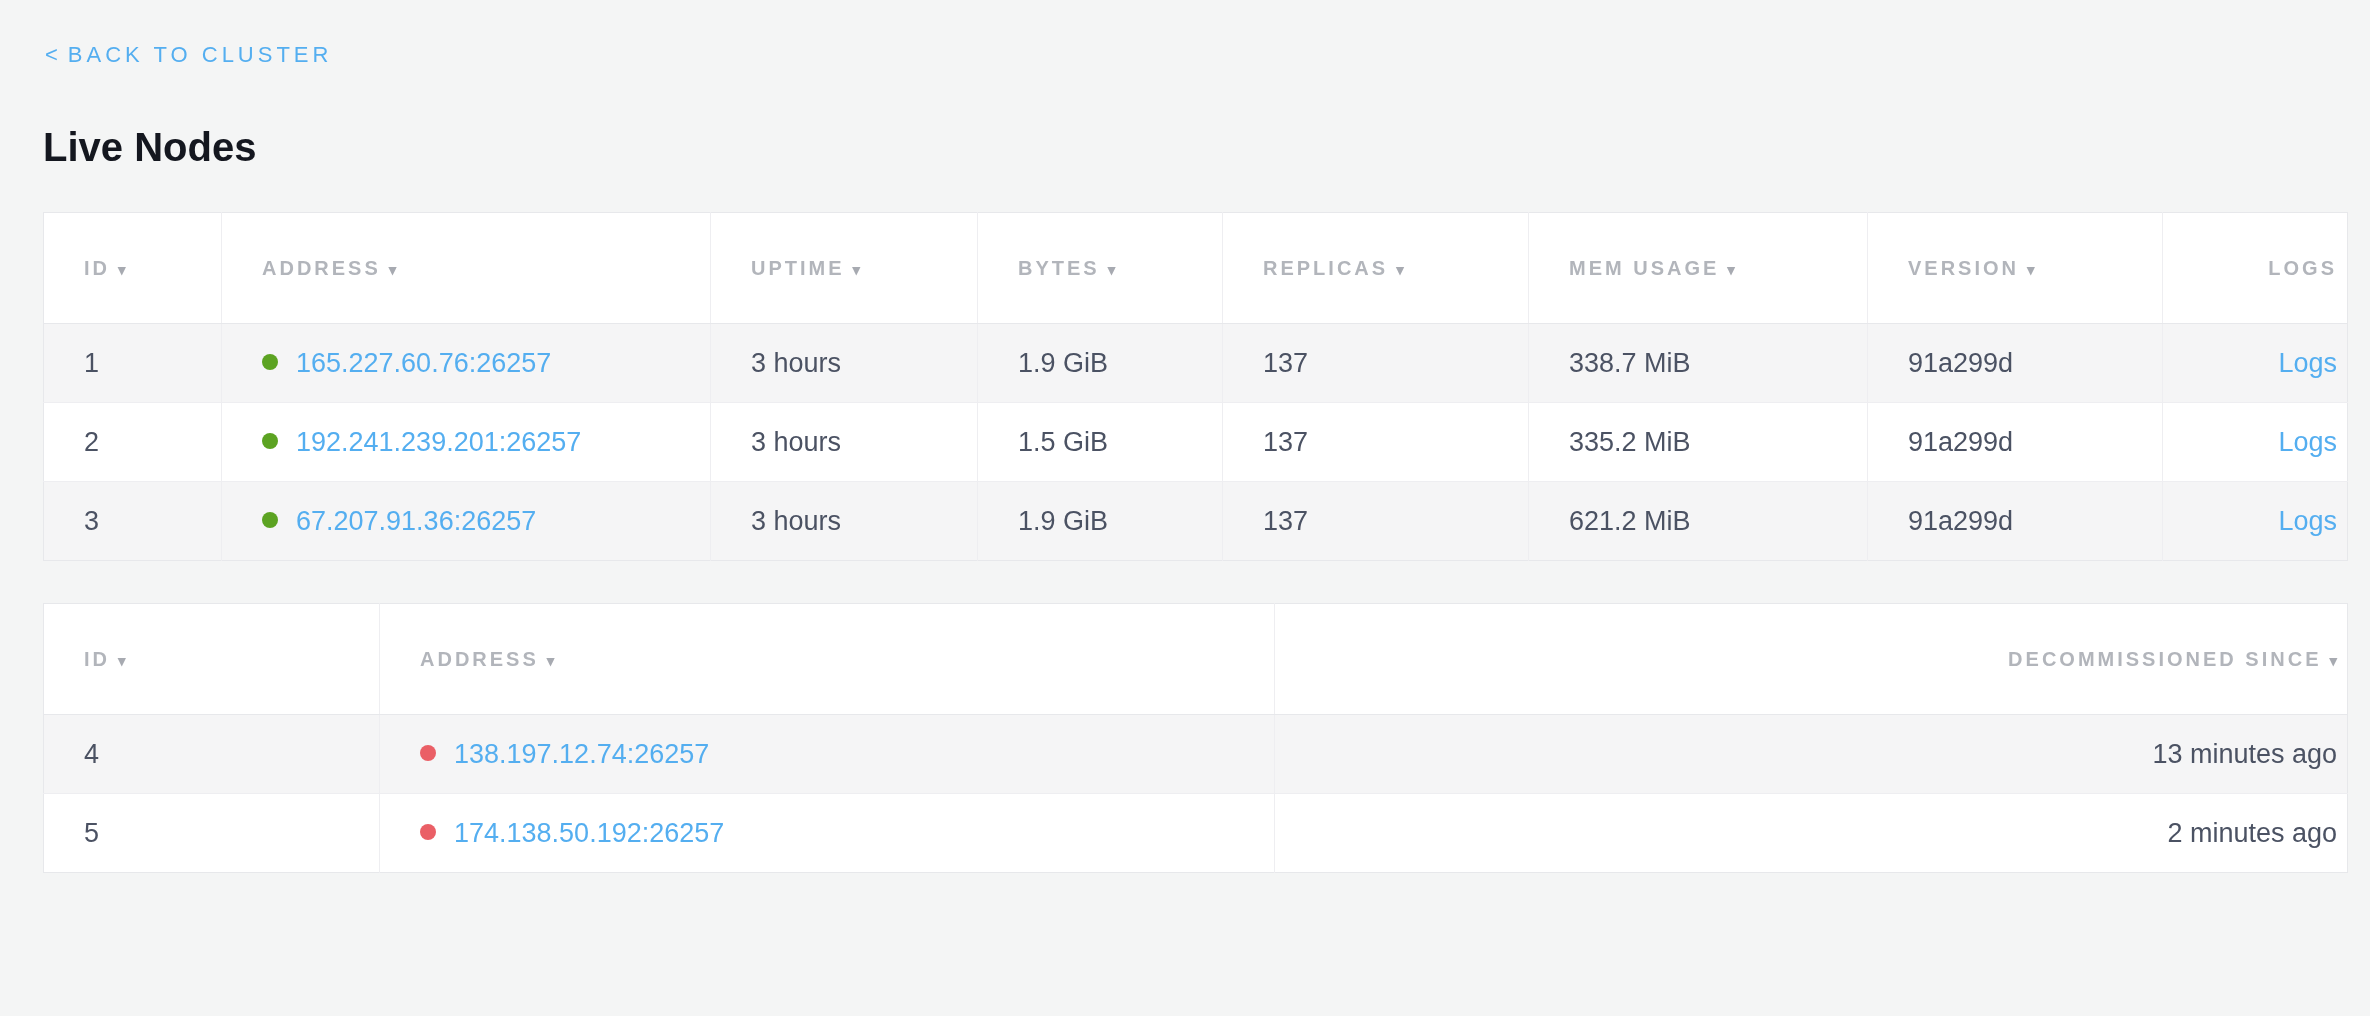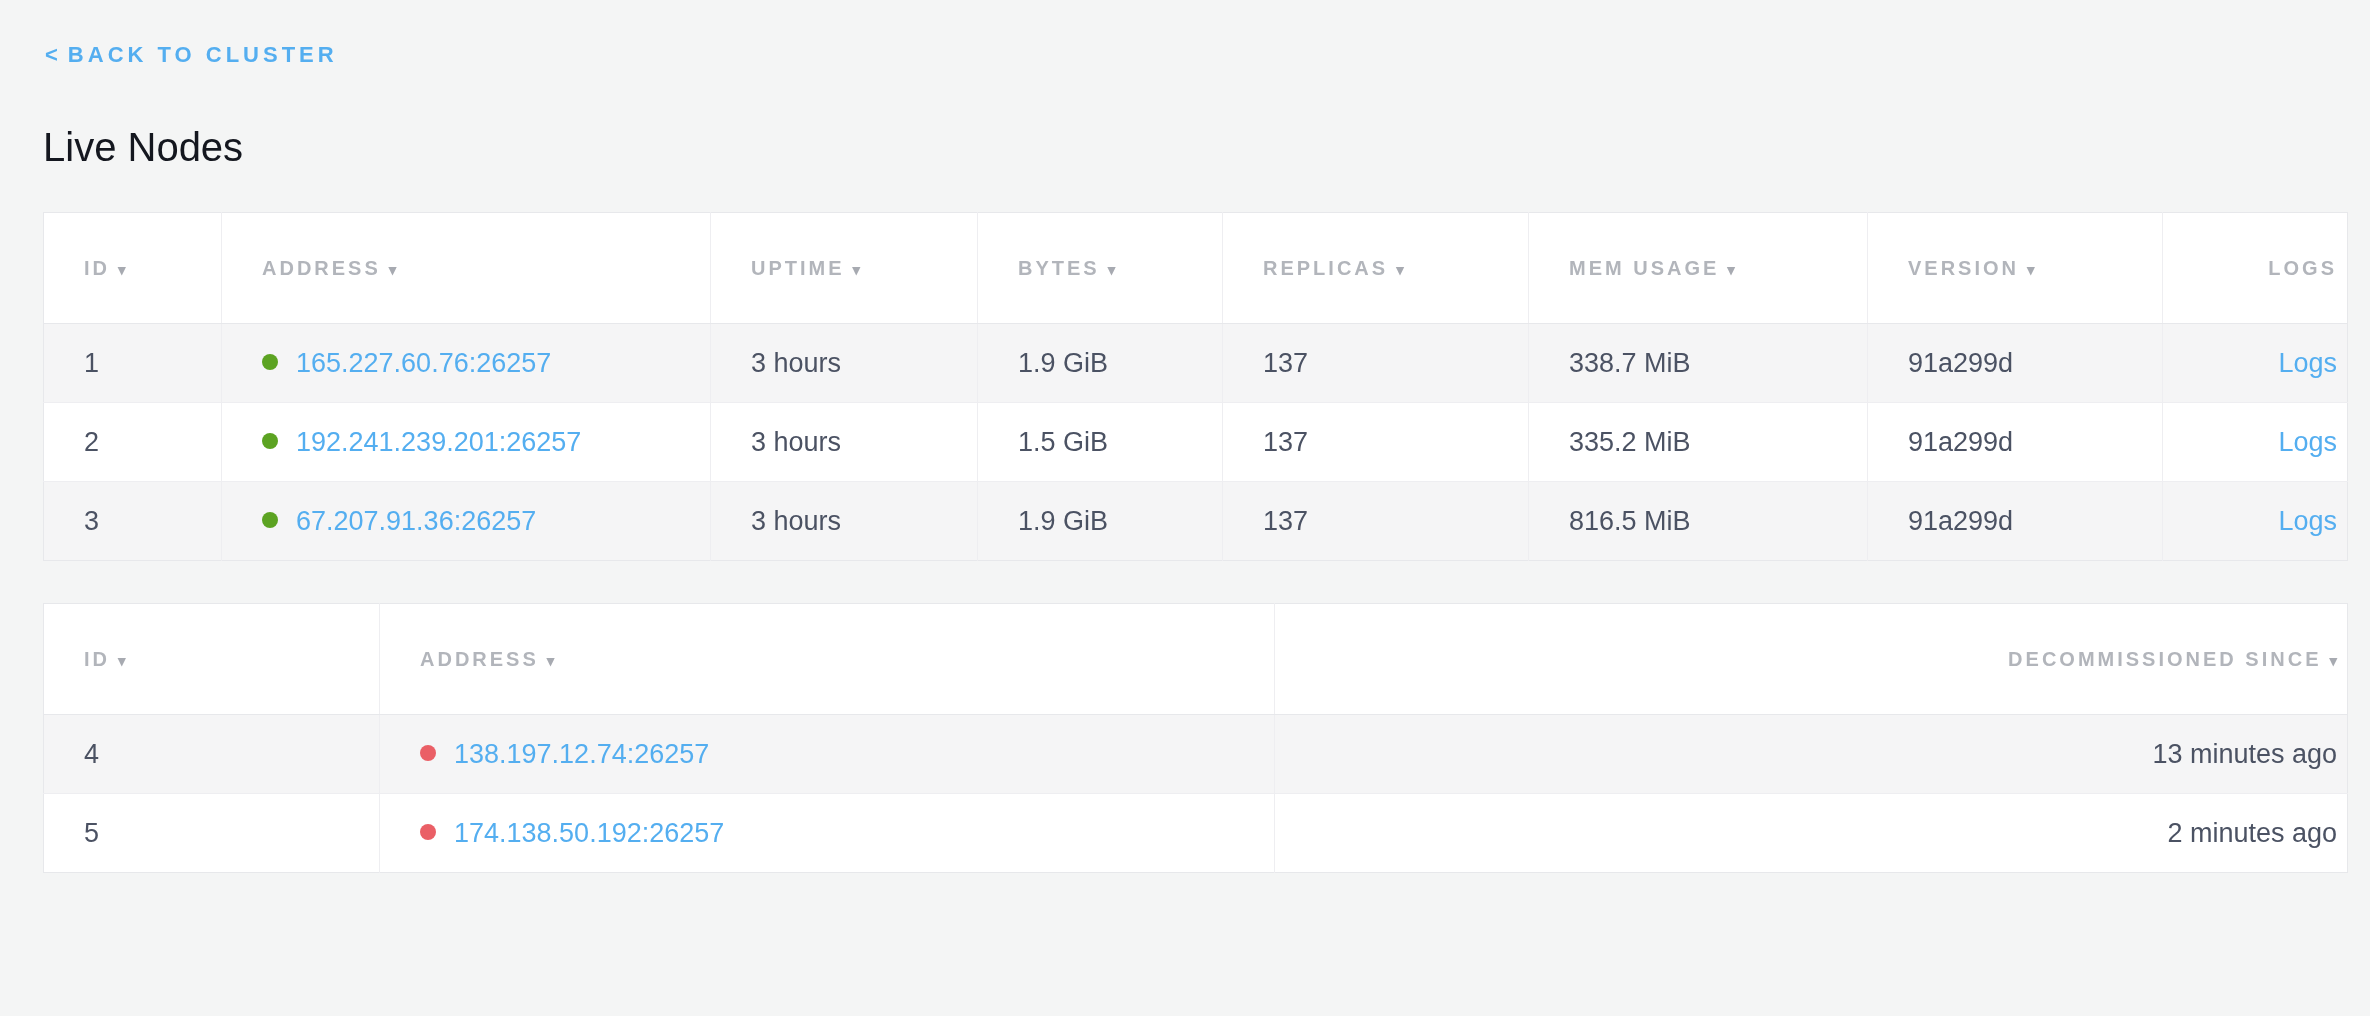--- a/index.html
+++ b/index.html
@@ -25,34 +25,34 @@
     background: var(--page-bg);
     font-family: "Liberation Sans", sans-serif;
     color: var(--body-text);
   }
   .page { padding: 40px 23px 0 43px; }
 
   .back-link {
     display: inline-block;
     margin: 2px 0 0 2px;
     font-size: 22px;
-    font-weight: 700;
+    font-weight: 400;
     letter-spacing: 4px;
     color: var(--link-blue);
     text-decoration: none;
     text-transform: uppercase;
     cursor: pointer;
   }
   .back-link .arrow { margin-right: 10px; letter-spacing: 0; }
 
   h1.section-title {
     margin: 56px 0 0 0;
     font-size: 40px;
     line-height: 46px;
-    font-weight: 400;
+    font-weight: 700;
     color: var(--heading-text);
   }
 
   table.nodes {
     width: 2304px;
     margin-top: 42px;
     border-collapse: collapse;
     table-layout: fixed;
     background: var(--table-bg);
     border: 1px solid var(--border);
@@ -160,21 +160,21 @@
         <td>335.2 MiB</td>
         <td>91a299d</td>
         <td><a class="cell-link">Logs</a></td>
       </tr>
       <tr>
         <td>3</td>
         <td><span class="status-dot live"></span><a class="cell-link">67.207.91.36:26257</a></td>
         <td>3 hours</td>
         <td>1.9 GiB</td>
         <td>137</td>
-        <td>816.5 MiB</td>
+        <td>621.2 MiB</td>
         <td>91a299d</td>
         <td><a class="cell-link">Logs</a></td>
       </tr>
     </tbody>
   </table>
 
 
   <table class="nodes">
     <colgroup>
       <col style="width:336px">

